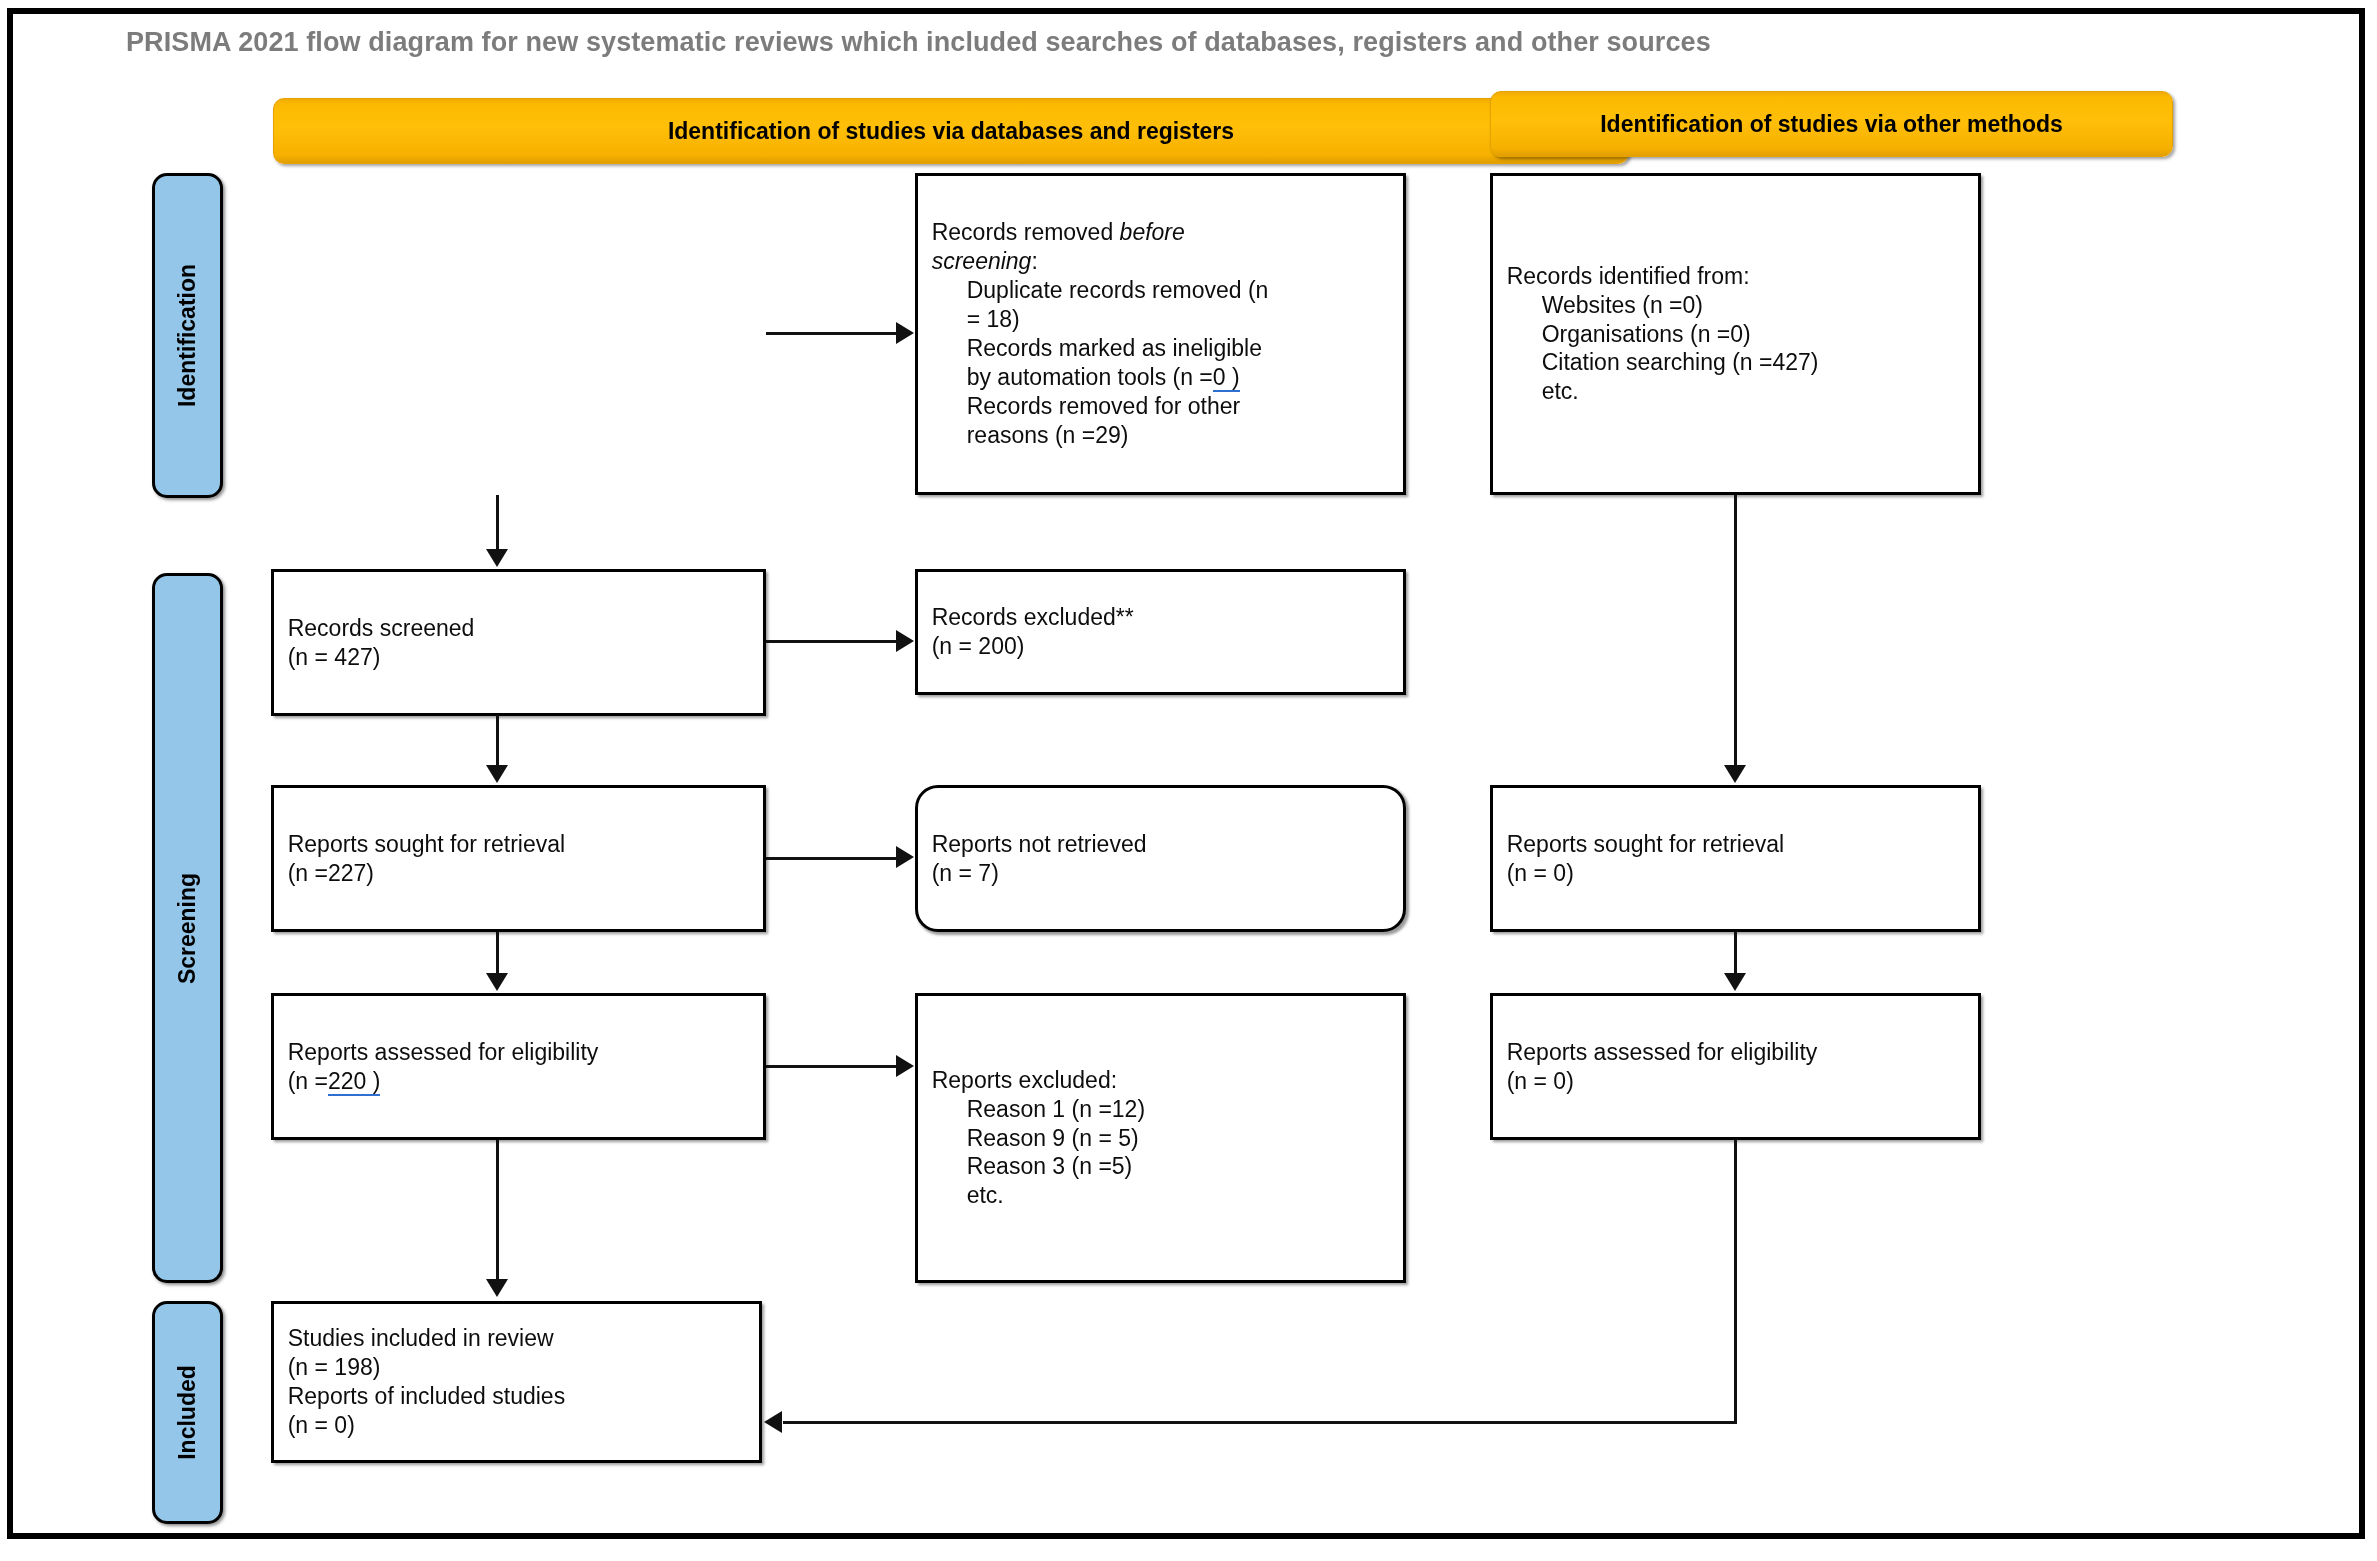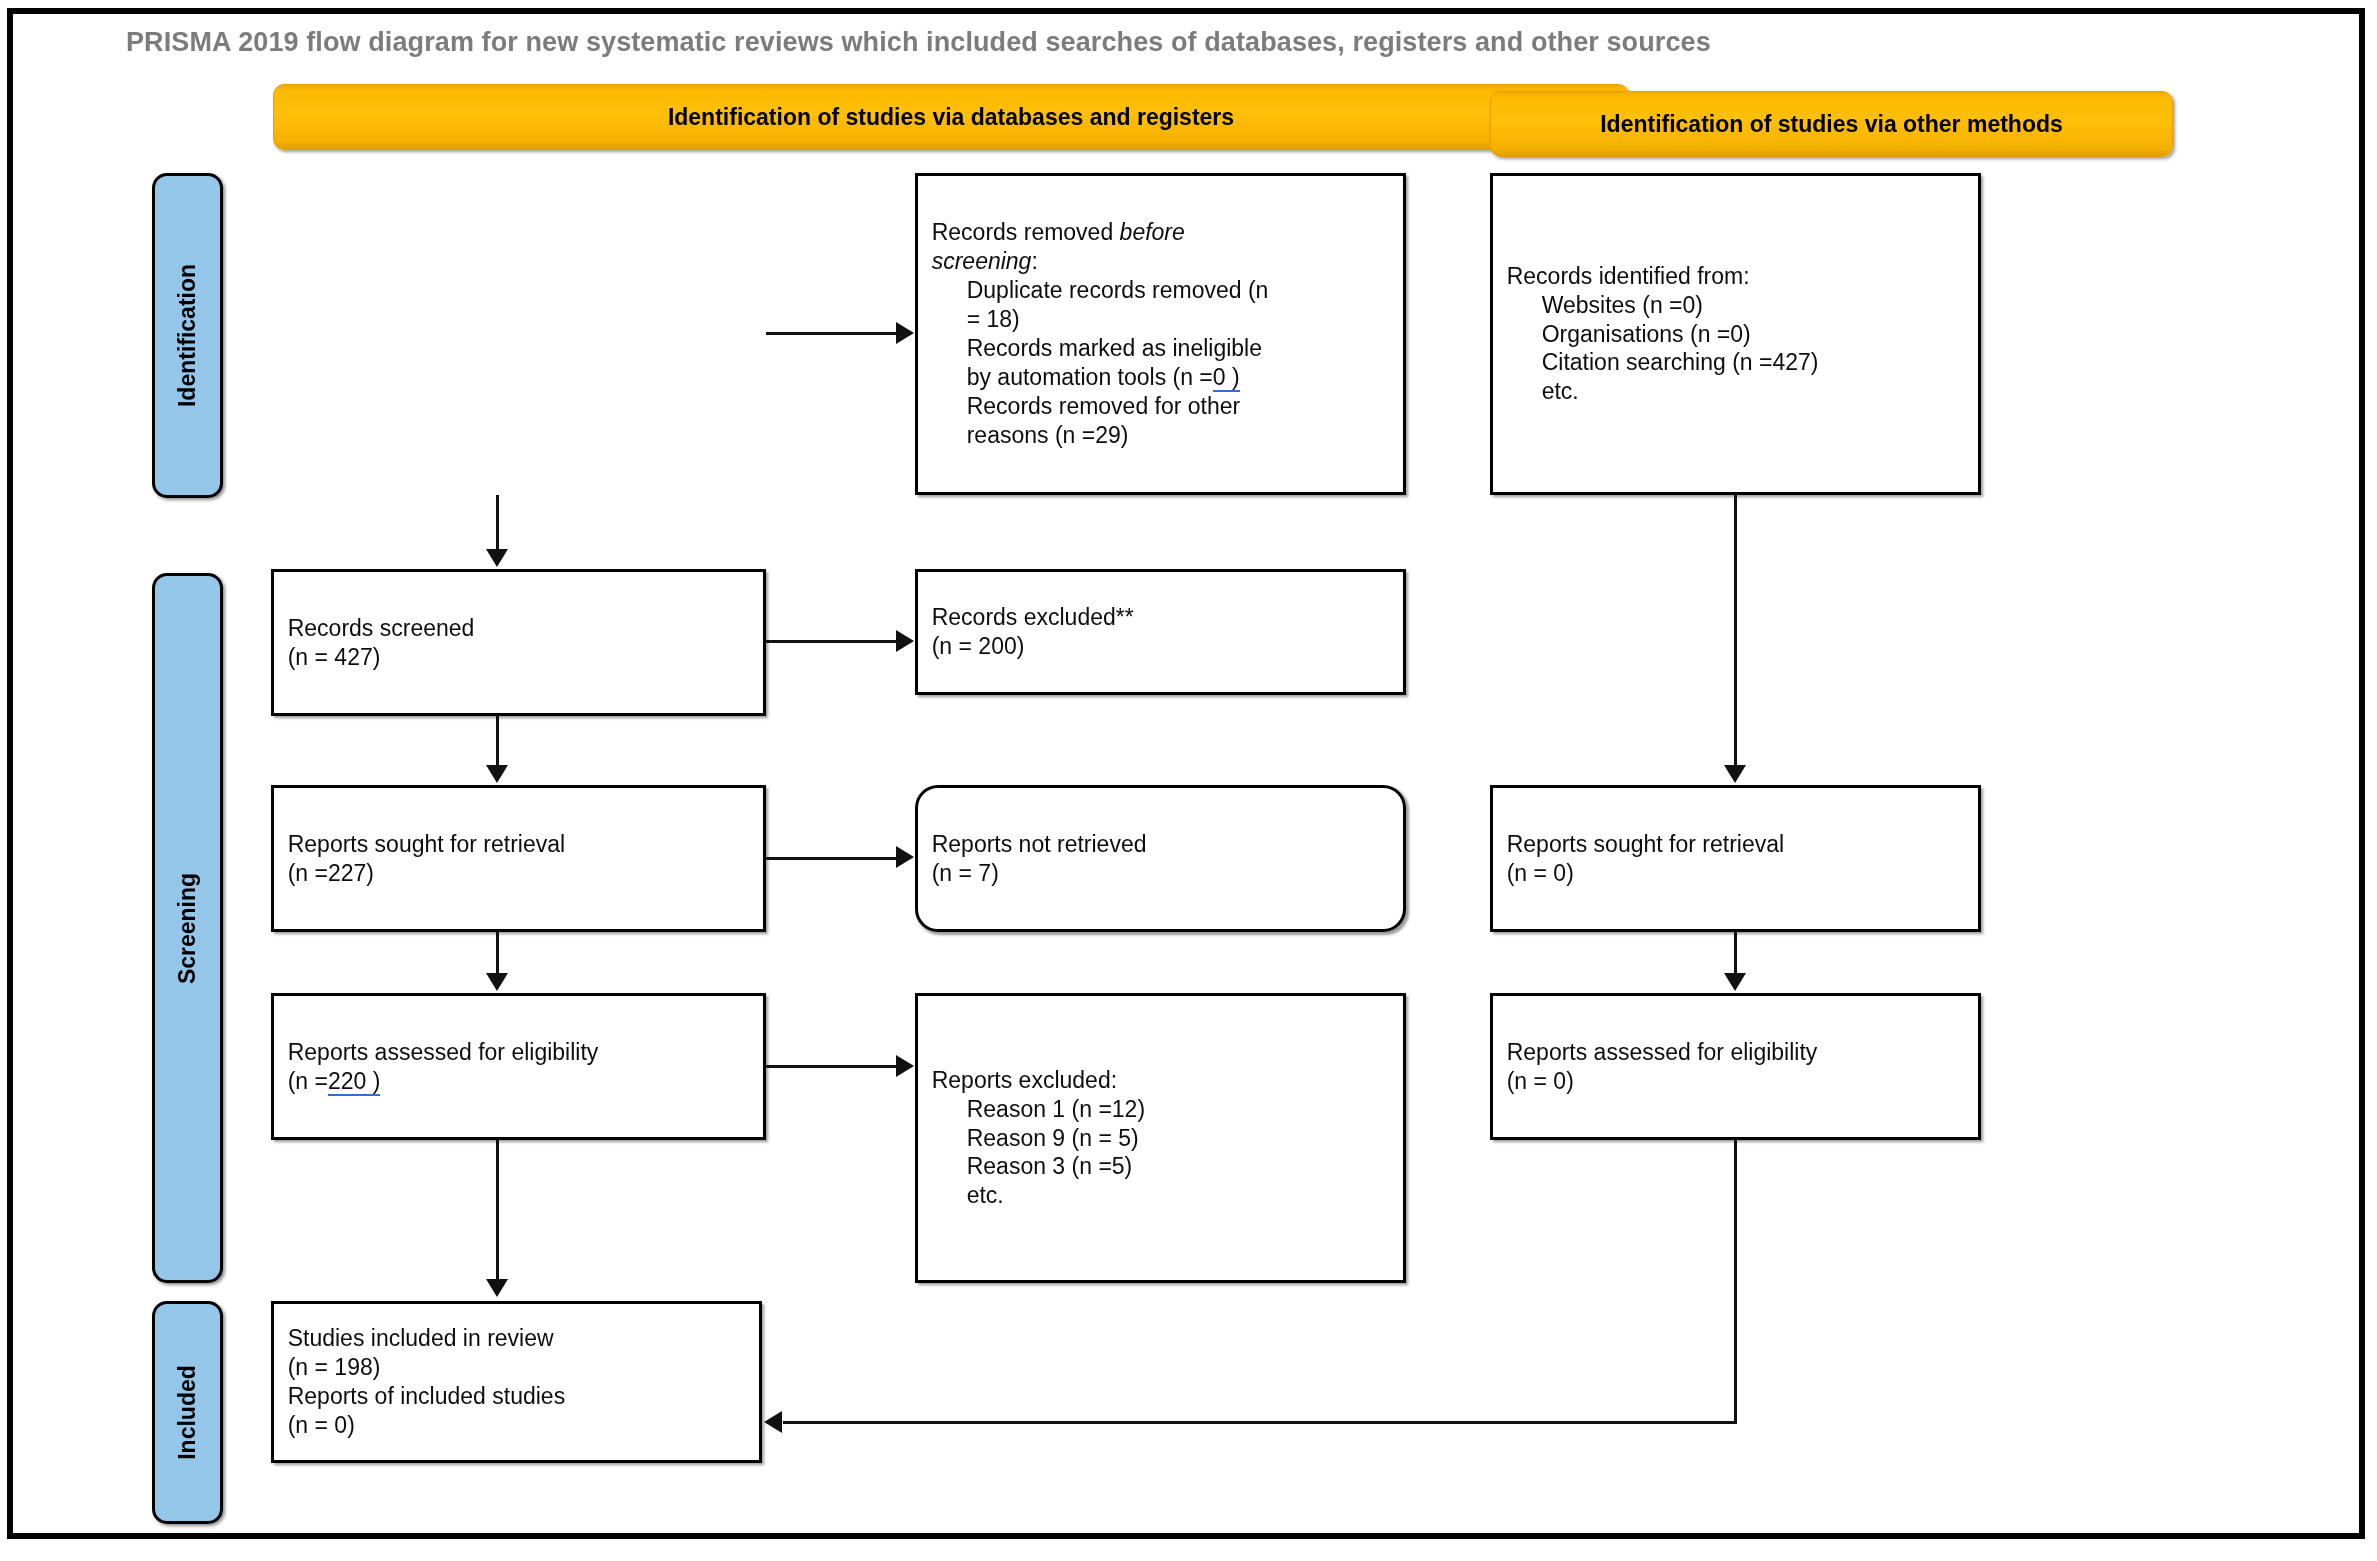--- a/index.html
+++ b/index.html
@@ -56,21 +56,21 @@
     justify-content: center;
     box-sizing: border-box;
   }
   .banner-label {
     font-size: 23px;
     font-weight: bold;
     color: #000000;
     text-align: center;
     white-space: nowrap;
   }
-  #banner-databases { left: 273px;  top: 84px; width: 1356px; height: 66px; }
+  #banner-databases { left: 273px;  top: 98px; width: 1356px; height: 66px; }
   #banner-other     { left: 1490px; top: 91px; width: 683px; height: 66px; }
 
   
   .stage-pill {
     position: absolute;
     background: #94c6ea;
     border: 3.4px solid #000000;
     border-radius: 15px;
     box-shadow: 2px 2px 3.4px rgba(0,0,0,0.45);
     box-sizing: border-box;
@@ -165,21 +165,21 @@
     border-bottom: 11.6px solid transparent;
     border-right: 18px solid #111111;
   }
 </style>
 </head>
 <body>
 
 <div id="page">
   <div id="outer-frame"></div>
 
-  <div id="diagram-title">PRISMA 2019 flow diagram for new systematic reviews which included searches of databases, registers and other sources</div>
+  <div id="diagram-title">PRISMA 2021 flow diagram for new systematic reviews which included searches of databases, registers and other sources</div>
 
   <div class="banner" id="banner-databases">
     <span class="banner-label">Identification of studies via databases and registers</span>
   </div>
   <div class="banner" id="banner-other">
     <span class="banner-label">Identification of studies via other methods</span>
   </div>
 
   <div class="stage-pill" id="stage-identification">
     <span class="stage-pill-label">Identification</span>

